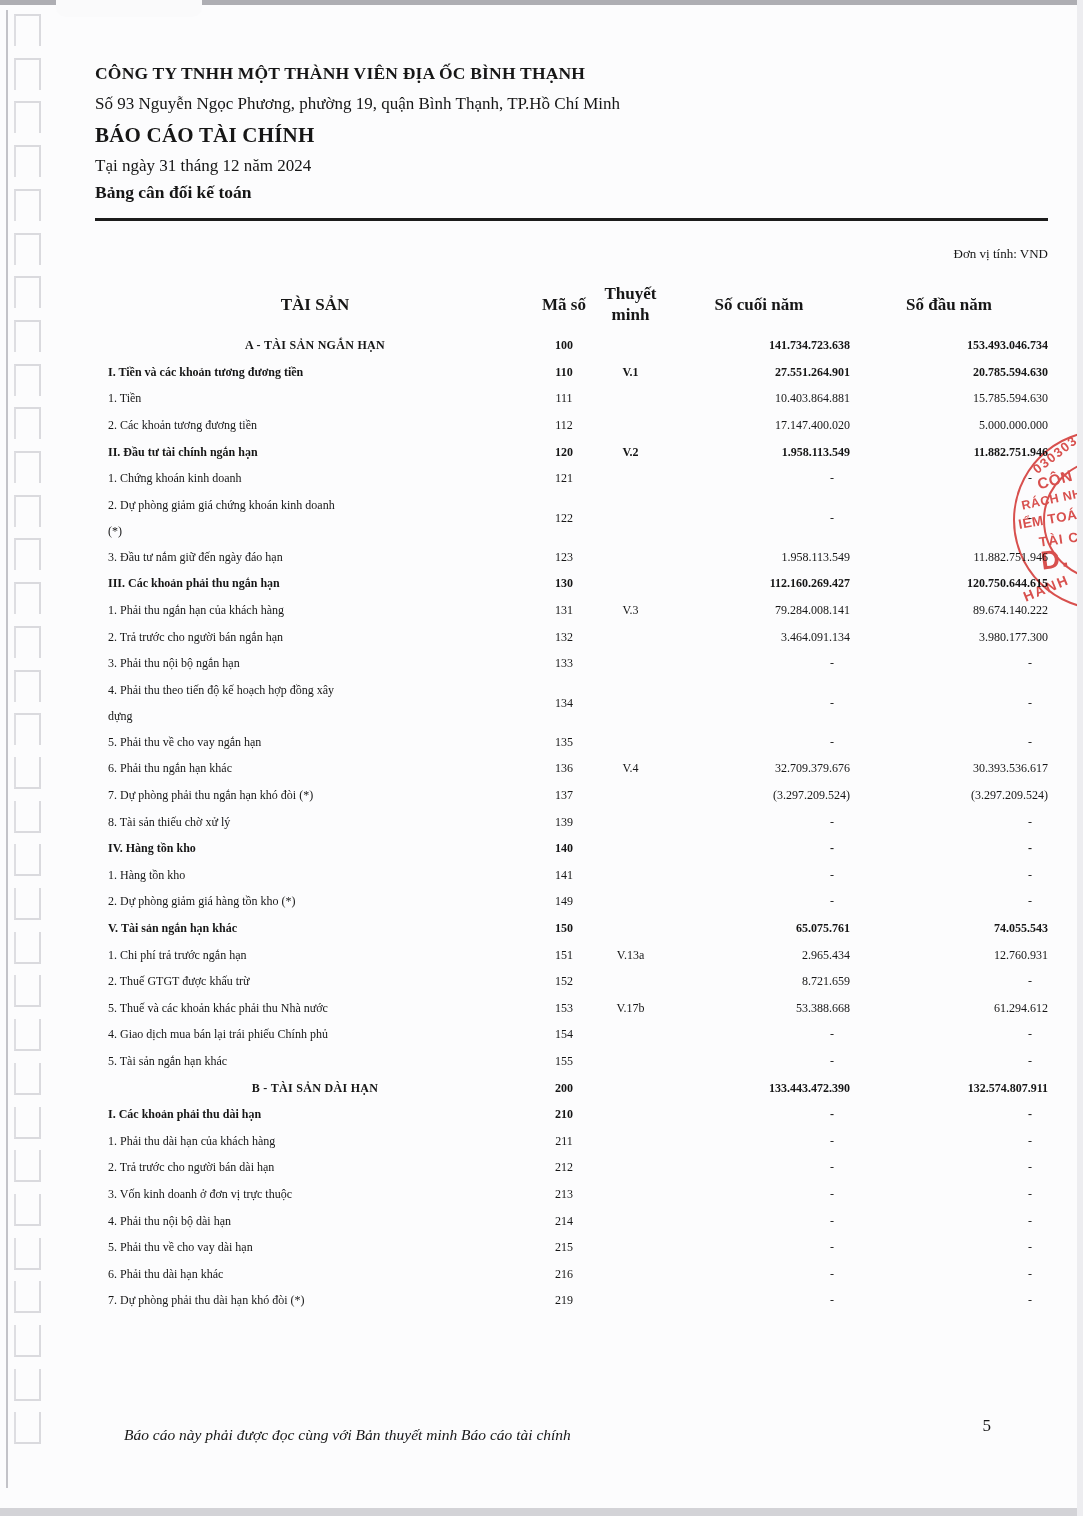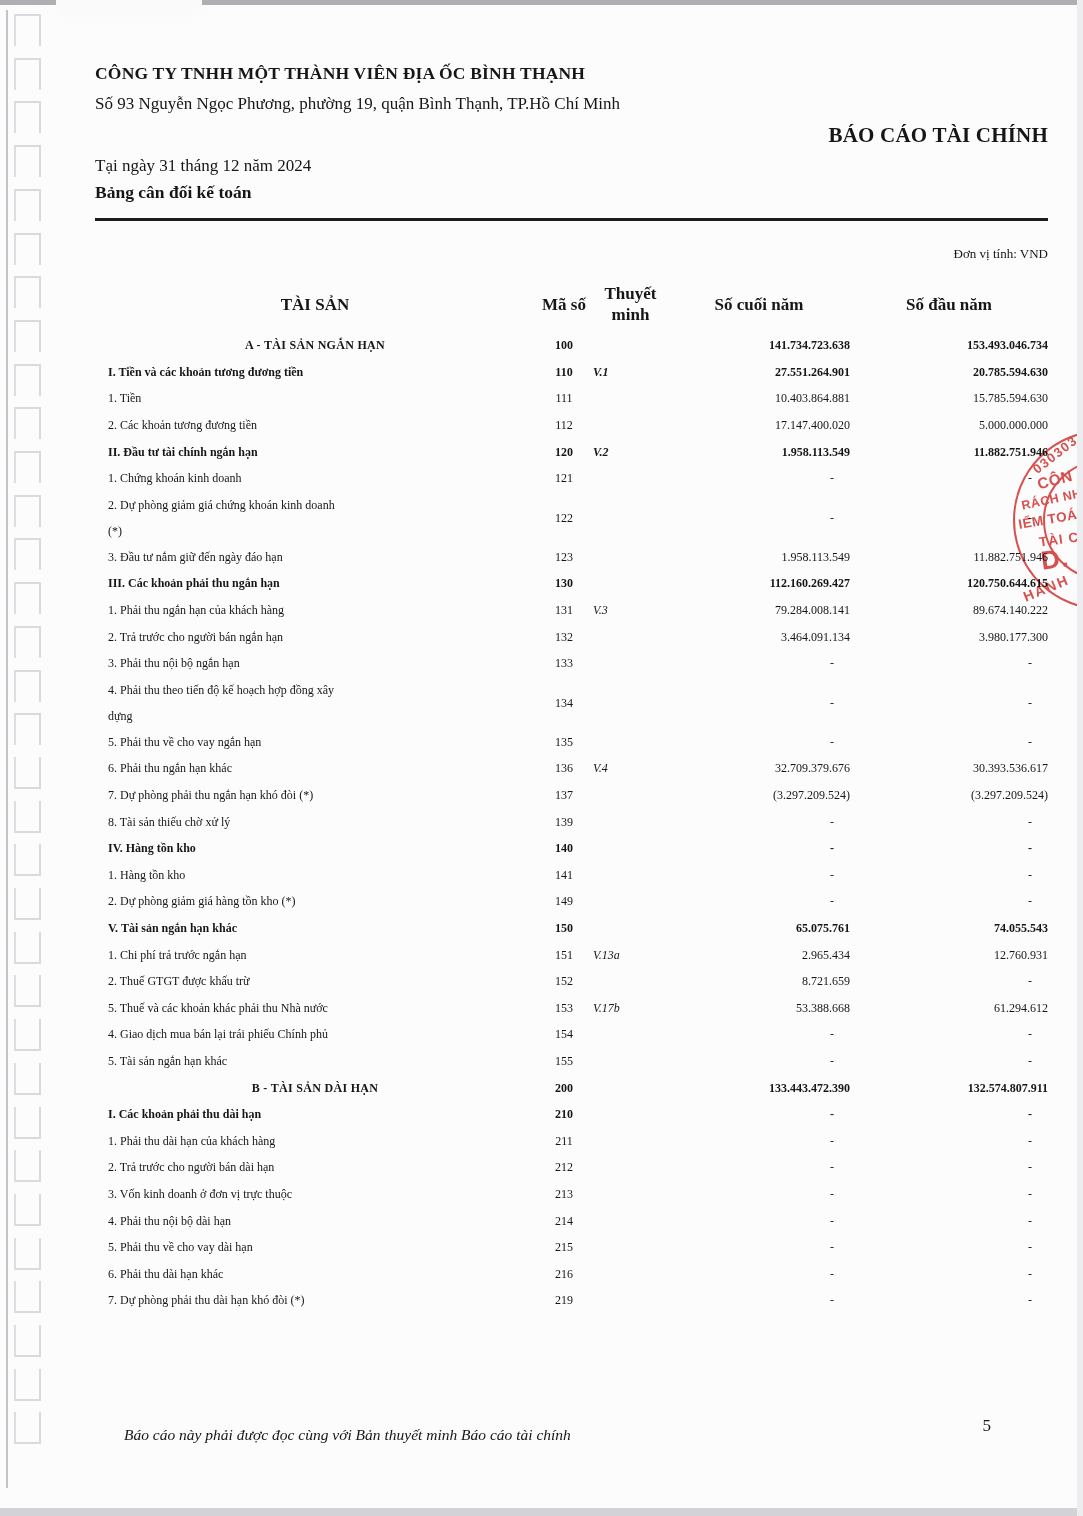--- a/index.html
+++ b/index.html
@@ -17,36 +17,36 @@
   .edge-bottom { position:absolute; left:0; bottom:0; width:1083px; height:8px; background:#d3d3d7; }
   .edge-right { position:absolute; right:0; top:0; width:6px; height:1516px; background:#ededf0; z-index:30; }
   
   .bind-mark { position:absolute; left:14px; width:27px; height:32px; opacity:.75; }
   .bind-mark.open-bottom { border-top:2px solid #cfcfd4; border-left:2px solid #d4d4d9; border-right:2px solid #cfcfd4; }
   .bind-mark.open-top { border-bottom:2px solid #cfcfd4; border-left:2px solid #d4d4d9; border-right:2px solid #cfcfd4; }
   
   .doc-header { position:absolute; left:95px; top:60px; width:953px; }
   .company { font-weight:bold; font-size:17.5px; letter-spacing:.2px; line-height:26px; }
   .address { font-size:17px; line-height:27px; margin-top:4px; }
-  .report-title { font-weight:bold; font-size:21px; line-height:28px; margin-top:4px; letter-spacing:.2px;text-align:right; }
+  .report-title { font-weight:bold; font-size:21px; line-height:28px; margin-top:4px; letter-spacing:.2px; }
   .report-date { font-size:17px; line-height:26px; margin-top:4px; }
   .sheet-title-wrap { margin-top:3px; border-bottom:3.5px solid #1c1c1c; padding-bottom:15px; }
   .sheet-title { font-weight:bold; font-size:17.5px; }
   
   .unit-label { position:absolute; right:35px; top:246px; font-size:13px; }
   
   .table { position:absolute; left:95px; top:276px; width:953px; }
   .thead { display:grid; grid-template-columns:440px 58px 75px 182px 198px; align-items:center; min-height:56px; font-weight:bold; }
   .th { text-align:center; font-size:17px; line-height:21px; }
   .trow { display:grid; grid-template-columns:440px 58px 75px 182px 198px; align-items:center; min-height:26.6px; font-size:12px; }
   .trow.section, .trow.group { font-weight:bold; }
   .c-label { white-space:pre-line; line-height:26px; padding-left:13px; }
   .trow.section .c-label { text-align:center; padding-left:0; letter-spacing:.3px; }
   .c-code { text-align:center; line-height:26px; }
-  .c-note { text-align:left; line-height:26px;font-style:italic; }
+  .c-note { text-align:center; line-height:26px; }
   .c-val { text-align:right; line-height:26px; }
   .c-val.dash { padding-right:16px; }
   
   .stamp { position:absolute; left:0; top:0; width:1083px; height:1516px; pointer-events:none; mix-blend-mode:multiply; opacity:.92; z-index:20; }
   .stamp-ring { position:absolute; border-radius:50%; }
   .stamp-ring.outer { left:1013px; top:430px; width:180px; height:180px; border:2.5px solid #d8423f; }
   .stamp-ring.inner { left:1043px; top:460px; width:120px; height:120px; border:2px solid #d8423f; }
   .stamp-frag { position:absolute; color:#d8423f; font-weight:bold; white-space:nowrap; font-family:"Liberation Sans","DejaVu Sans",sans-serif; }
   
   .doc-footer { position:absolute; left:0; top:1416px; width:1083px; }

